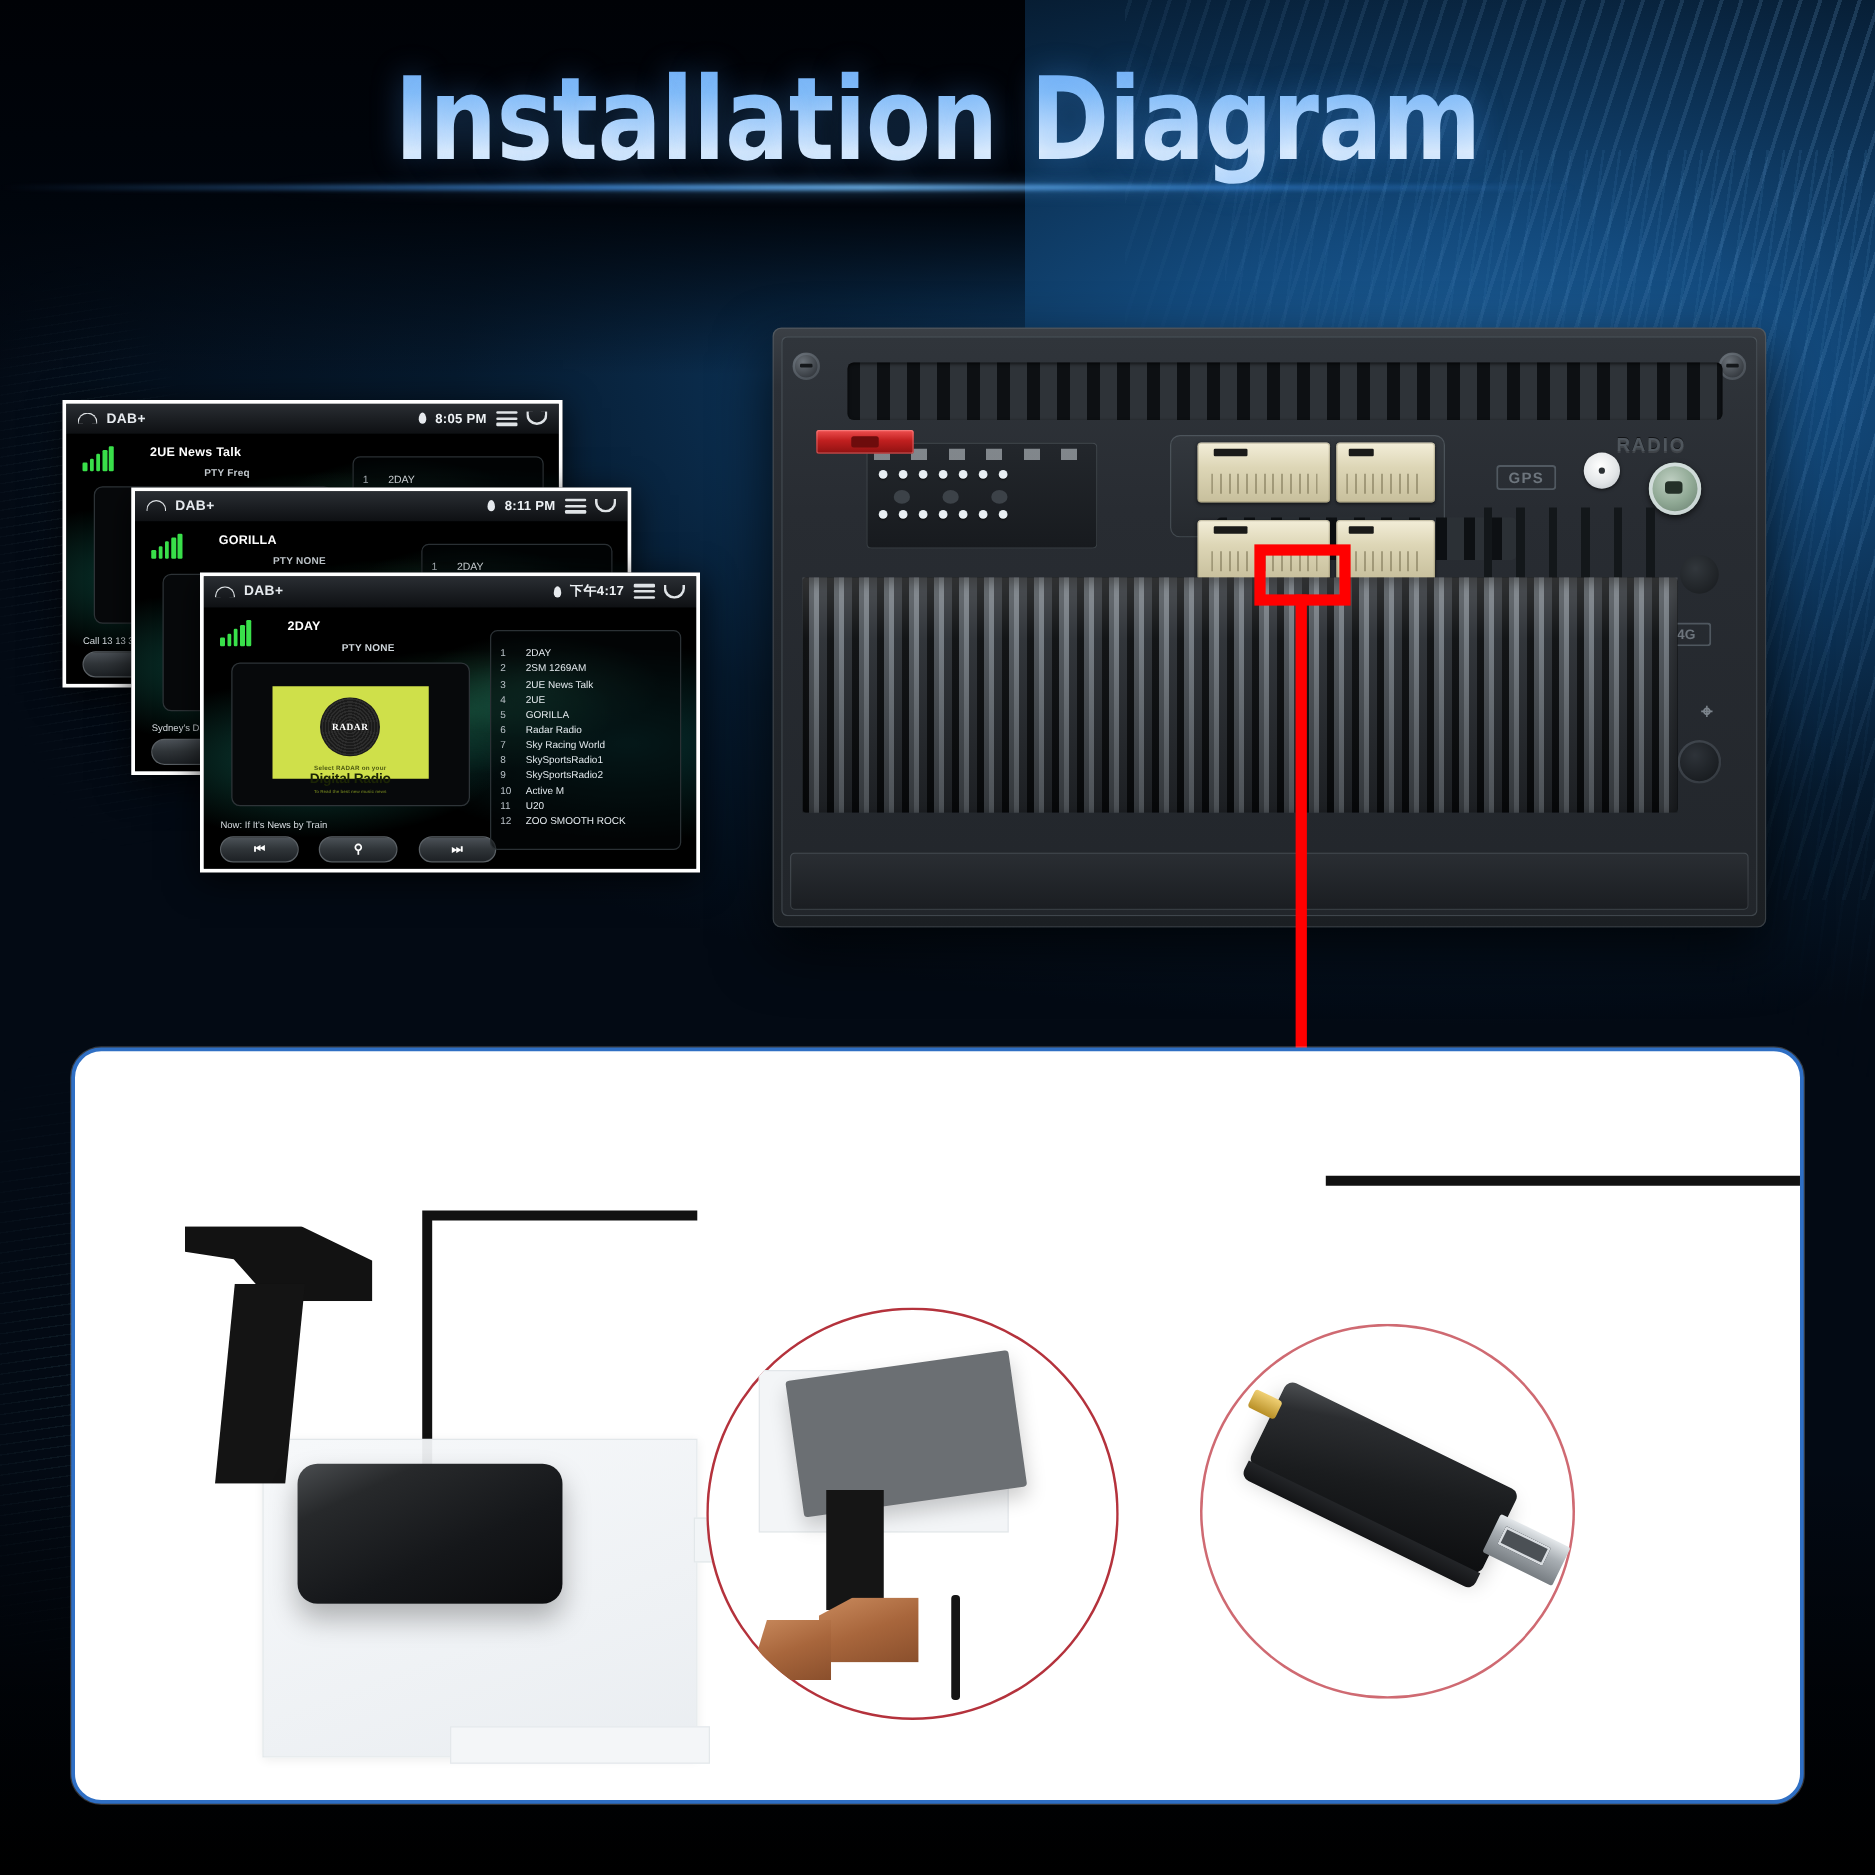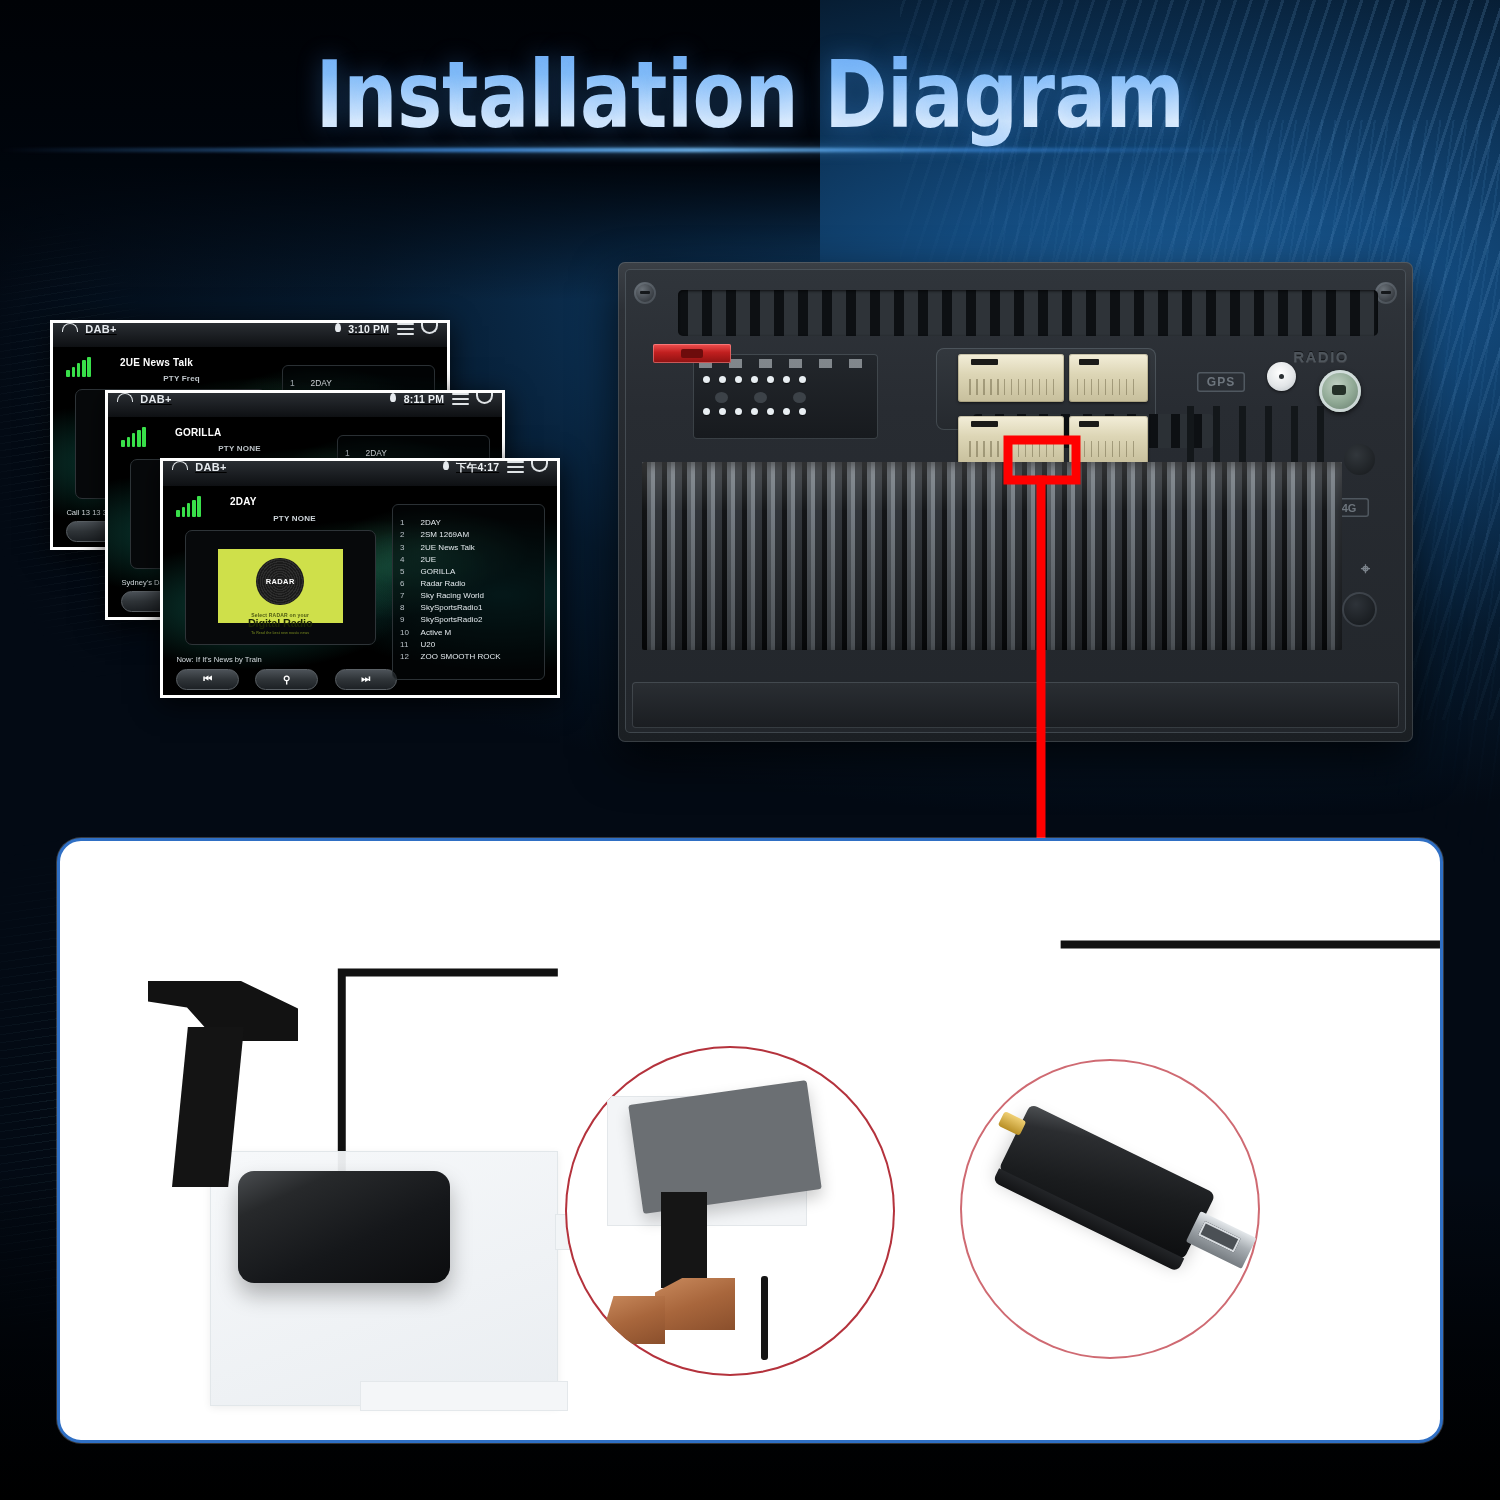--- a/index.html
+++ b/index.html
@@ -62,21 +62,21 @@
     font-weight:bold;font-size:92px;letter-spacing:-.5px;
     transform:scaleX(.92);
     background:linear-gradient(180deg,#6aa9f5 0%,#8cc2fb 30%,#cfe6ff 58%,#eaf4ff 74%,#bcdcff 100%);
     -webkit-background-clip:text;background-clip:text;color:transparent;
     text-shadow:0 0 26px rgba(70,150,235,.35);}
 
   
   .shot{position:absolute;background:#0a0d10;border:3px solid #fff;
         overflow:hidden;box-shadow:0 6px 26px rgba(0,0,0,.75);}
   .shot .statusbar{height:10.5%;background:linear-gradient(180deg,#2a2e33 0%,#1a1d21 55%,#0e1013 100%);
-        display:flex;align-items:flex-start;padding:0 2.2%;gap:2%;text-decoration:underline;}
+        display:flex;align-items:center;padding:0 2.2%;gap:2%;}
   .sb-home{width:16px;height:9px;border:1.6px solid #dfe3e6;border-bottom:none;
         border-radius:9px 9px 0 0;flex:0 0 auto;}
   .sb-label{color:#e6eaee;font-size:11px;font-weight:bold;letter-spacing:.3px;}
   .sb-spacer{flex:1;}
   .sb-pin{width:6px;height:9px;background:#e6eaee;border-radius:50% 50% 50% 50%/60% 60% 40% 40%;}
   .sb-time{color:#eef2f5;font-size:10.5px;font-weight:bold;letter-spacing:.2px;}
   .sb-menu{width:17px;display:flex;flex-direction:column;gap:2.5px;}
   .sb-menu i{display:block;height:2.4px;background:#dfe3e6;border-radius:1px;}
   .sb-back{width:17px;height:11px;border:2px solid #dfe3e6;border-top:none;border-radius:0 0 10px 10px;}
 
@@ -92,21 +92,21 @@
   .sig i{display:block;width:3.6px;background:#39e04a;border-radius:1px;}
   .station{position:absolute;left:17%;top:5.2%;color:#fff;font-size:10px;font-weight:bold;letter-spacing:.2px;}
   .pty{position:absolute;left:28%;top:13.5%;color:#cfd6db;font-size:8px;font-weight:bold;letter-spacing:.2px;}
   .artbox{position:absolute;left:5.5%;top:21%;width:48.5%;height:55%;
     background:#07090b;border:1px solid #2e3438;border-radius:7px;}
   .art{position:absolute;left:17%;top:16%;width:66%;height:66%;
     background:#cfe04a;display:flex;flex-direction:column;align-items:center;justify-content:flex-start;padding-top:5%;}
   .vinyl{width:38%;aspect-ratio:1/1;border-radius:50%;
     background:repeating-radial-gradient(circle at 50% 50%, #2c2c2c 0 1.2px, #1b1b1b 1.2px 2.4px);
     display:flex;align-items:center;justify-content:center;}
-  .vinyl span{color:#fff;font-size:7.5px;font-weight:bold;letter-spacing:.4px;}
+  .vinyl span{color:#fff;font-size:7.5px;font-weight:bold;letter-spacing:.4px;font-family:Liberation Serif, serif;}
   .art .l1{color:#4e5a12;font-size:5px;font-weight:bold;margin-top:5%;letter-spacing:.2px;}
   .art .l2{color:#1b2405;font-size:11px;font-weight:bold;line-height:1;letter-spacing:-.2px;}
   .art .l3{color:#5f6d1b;font-size:3.6px;font-weight:bold;margin-top:2%;}
   .nowplay{position:absolute;left:3.4%;bottom:15%;color:#d7dde1;font-size:7.6px;}
   .btns{position:absolute;left:3.4%;bottom:2.5%;display:flex;gap:7.5%;width:56%;}
   .btns b{flex:1;height:21px;border-radius:11px;
     background:linear-gradient(180deg,#4c5258 0%,#303539 48%,#1d2125 100%);
     border:1px solid #5a6065;display:flex;align-items:center;justify-content:center;color:#fff;font-size:10px;}
   .list{position:absolute;right:3%;top:9%;width:39%;height:84%;
     background:rgba(4,7,9,.55);border:1px solid #2b3135;border-radius:6px;padding:3% 0 0 0;overflow:hidden;}
@@ -285,21 +285,21 @@
   <div class="bg-botvig"></div>
 
   <div id="title">Installation Diagram</div>
 
   <div class="shot back" style="left:50px;top:320px;width:400px;height:230px;">
     <div class="statusbar">
       <span class="sb-home"></span>
       <span class="sb-label">DAB+</span>
       <span class="sb-spacer"></span>
       <span class="sb-pin"></span>
-      <span class="sb-time">3:10 PM</span>
+      <span class="sb-time">8:05 PM</span>
       <span class="sb-menu">
           <i></i>
           <i></i>
           <i></i>
         </span>
       <span class="sb-back"></span>
     </div>
     <div class="body">
       <div class="smoke"></div>
       <div class="sig">

